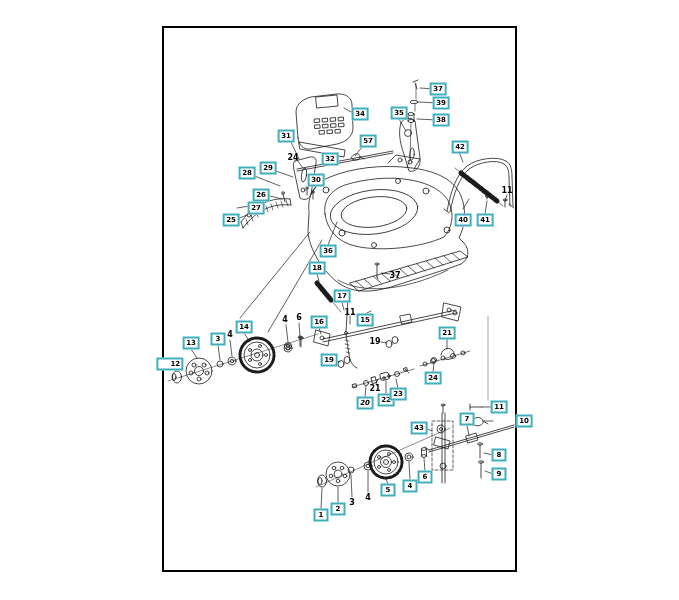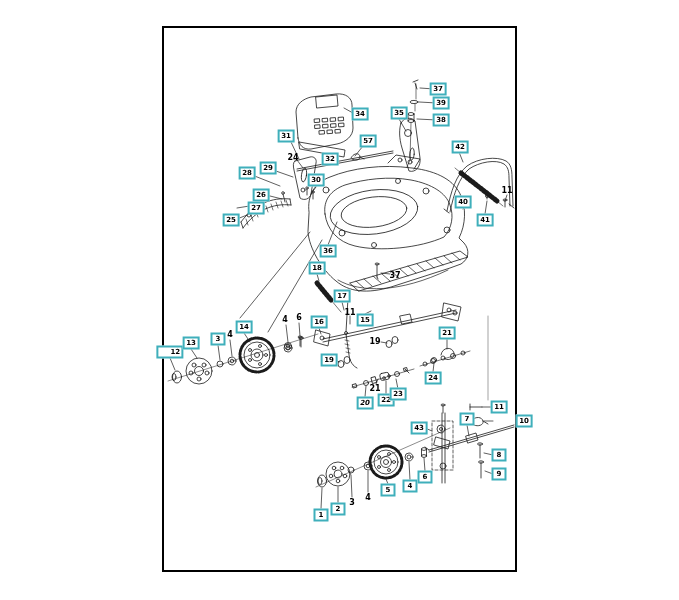--- a/index.html
+++ b/index.html
@@ -273,28 +273,28 @@
       <div class="callout boxed" style="left: 460px; top: 147px;">42</div>
       <div class="callout boxed" style="left: 286px; top: 136px;">31</div>
       <div class="callout boxed" style="left: 368px; top: 141px;">57</div>
       <div class="callout boxed" style="left: 330px; top: 159px;">32</div>
       <div class="callout boxed" style="left: 268px; top: 168px;">29</div>
       <div class="callout boxed" style="left: 247px; top: 173px;">28</div>
       <div class="callout boxed" style="left: 316px; top: 180px;">30</div>
       <div class="callout boxed" style="left: 261px; top: 195px;">26</div>
       <div class="callout boxed" style="left: 231px; top: 208px; margin-left: 25px;">27</div>
       <div class="callout boxed" style="left: 231px; top: 220px;">25</div>
-      <div class="callout boxed" style="left: 463px; top: 202px;">40</div>
+      <div class="callout boxed" style="left: 463px; top: 220px;">40</div>
       <div class="callout boxed" style="left: 485px; top: 220px;">41</div>
       <div class="callout boxed" style="left: 328px; top: 251px;">36</div>
       <div class="callout boxed" style="left: 317px; top: 268px;">18</div>
       <div class="callout boxed" style="left: 342px; top: 296px;">17</div>
       <div class="callout boxed" style="left: 319px; top: 322px;">16</div>
       <div class="callout boxed" style="left: 365px; top: 320px;">15</div>
-      <div class="callout boxed" style="left: 170px; top: 352px; padding-left: 12px;">12</div>
+      <div class="callout boxed" style="left: 170px; top: 364px; padding-left: 12px;">12</div>
       <div class="callout boxed" style="left: 191px; top: 343px;">13</div>
       <div class="callout boxed" style="left: 218px; top: 339px;">3</div>
       <div class="callout boxed" style="left: 244px; top: 327px;">14</div>
       <div class="callout boxed" style="left: 329px; top: 360px;">19</div>
       <div class="callout boxed" style="left: 447px; top: 333px;">21</div>
       <div class="callout boxed" style="left: 433px; top: 378px;">24</div>
       <div class="callout boxed" style="left: 365px; top: 403px; font-style: italic;">20</div>
       <div class="callout boxed" style="left: 386px; top: 400px;">22</div>
       <div class="callout boxed" style="left: 398px; top: 394px;">23</div>
       <div class="callout boxed" style="left: 321px; top: 515px;">1</div>

